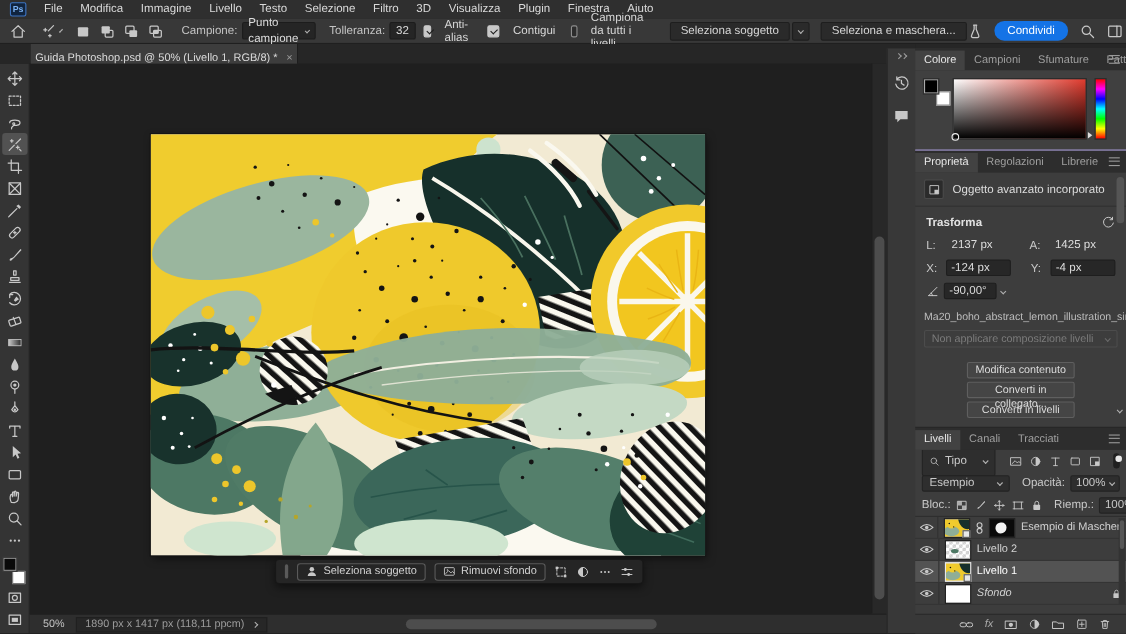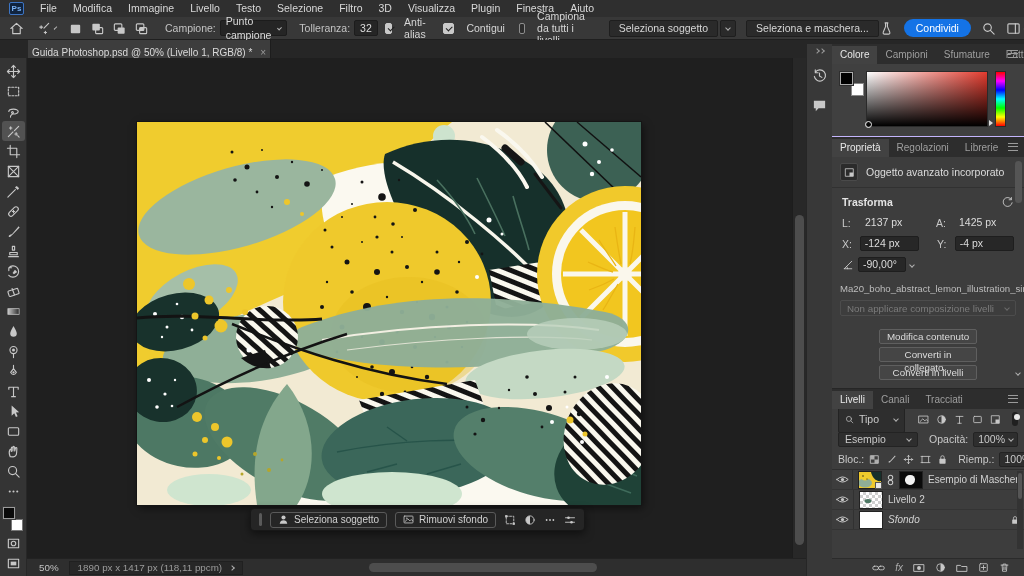--- a/index.html
+++ b/index.html
@@ -911,20 +911,40 @@
               </svg>
           </span>
           <span class="lthumb checker">
             <svg width="22" height="16" viewBox="0 0 22 16">
                 <ellipse cx="8" cy="9" rx="3.5" ry="2" fill="#4D7864"></ellipse>
               </svg>
           </span>
           <span class="lname">Livello 2</span>
         </div>
 
+        <div class="layer sel">
+          <span class="eyecell">
+            <svg class="t" style="width:13px;height:9px" viewBox="0 0 16 10">
+                <path class="s" d="M1 5 Q8 -1.5 15 5 Q8 11.5 1 5 Z"></path>
+                <circle class="f" cx="8" cy="5" r="2"></circle>
+              </svg>
+          </span>
+          <span class="lthumb selth">
+            <svg width="22" height="16" viewBox="0 0 22 16">
+                <rect width="22" height="16" fill="#EFC92C"></rect>
+                <path d="M12 0 H22 V9 C17 10 13 5 12 0 Z" fill="#16302B"></path>
+                <ellipse cx="6" cy="11" rx="7" ry="4.5" fill="#8FAE97"></ellipse>
+                <circle cx="6" cy="5" r="3.5" fill="#F0CC2E"></circle>
+                <circle cx="4" cy="4" r="0.7" fill="#141414"></circle>
+                <circle cx="8" cy="7" r="0.6" fill="#141414"></circle>
+              </svg>
+            <span class="sobadge"></span>
+          </span>
+          <span class="lname">Livello 1</span>
+        </div>
 
         <div class="layer">
           <span class="eyecell">
             <svg class="t" style="width:13px;height:9px" viewBox="0 0 16 10">
                 <path class="s" d="M1 5 Q8 -1.5 15 5 Q8 11.5 1 5 Z"></path>
                 <circle class="f" cx="8" cy="5" r="2"></circle>
               </svg>
           </span>
           <span class="lthumb"></span>
           <span class="lname" style="font-style:italic">Sfondo</span>

